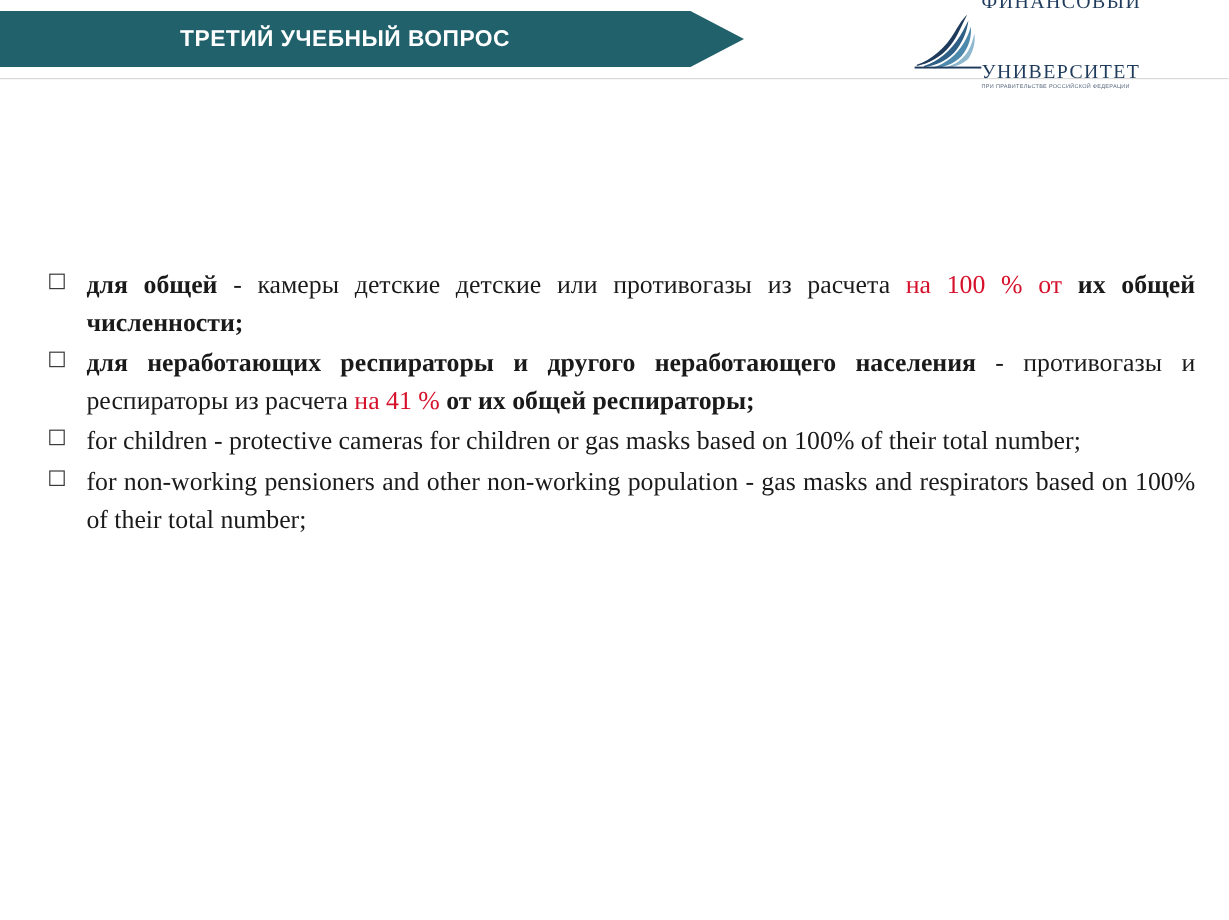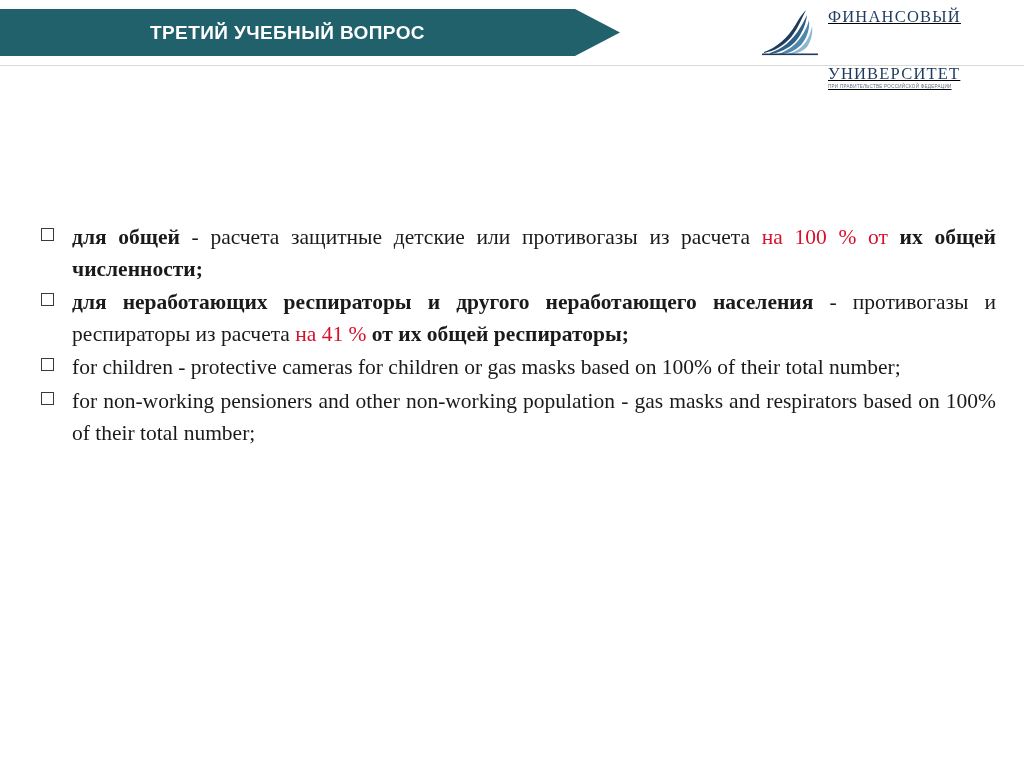--- a/index.html
+++ b/index.html
@@ -59,23 +59,22 @@
   }
 
   
   .logo {
     position: absolute;
     top: 8px;
     right: 22px;
     width: 240px;
     height: 52px;
     display: flex;
-    align-items: flex-start;
-    gap: 10px;
-    text-decoration: underline;
+    align-items: center;
+    gap: 0;
   }
   .logo-mark {
     width: 56px;
     height: 48px;
     flex: 0 0 56px;
     position: relative;
   }
   .logo-text {
     display: flex;
     flex-direction: column;
@@ -160,18 +159,18 @@
   </div>
   <div class="logo-text">
     <span class="logo-line1">ФИНАНСОВЫЙ</span>
     <span class="logo-line2">УНИВЕРСИТЕТ</span>
     <span class="logo-line3">ПРИ ПРАВИТЕЛЬСТВЕ РОССИЙСКОЙ ФЕДЕРАЦИИ</span>
   </div>
 </div>
 
 <div class="content">
   <ul class="bullets" id="bullet-list">
-      <li class="bullet"><span class="marker"></span><span><span class="b">для общей</span><span> - расчета защитные детские или противогазы из расчета </span><span class="red">на 100 % от</span><span class="b"> их общей численности;</span></span></li>
+      <li class="bullet"><span class="marker"></span><span><span class="b">для общей</span><span> - камеры детские детские или противогазы из расчета </span><span class="red">на 100 % от</span><span class="b"> их общей численности;</span></span></li>
       <li class="bullet"><span class="marker"></span><span><span class="b">для неработающих респираторы и другого неработающего населения</span><span> - противогазы и респираторы из расчета </span><span class="red">на 41 %</span><span class="b"> от их общей респираторы;</span></span></li>
       <li class="bullet"><span class="marker"></span><span><span>for children - protective cameras for children or gas masks based on 100% of their total number;</span></span></li>
       <li class="bullet"><span class="marker"></span><span><span>for non-working pensioners and other non-working population - gas masks and respirators based on 100% of their total number;</span></span></li>
     </ul>
 </div>
 
 </body></html>

